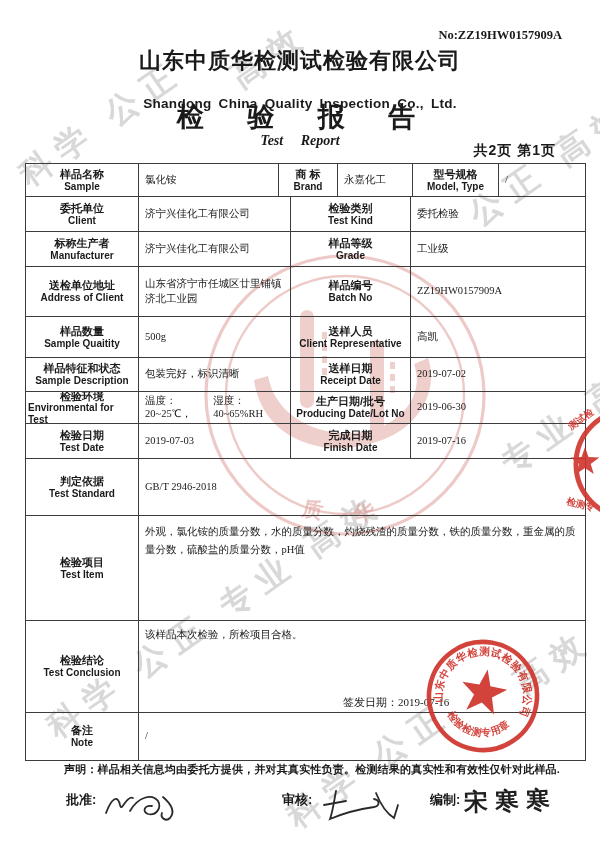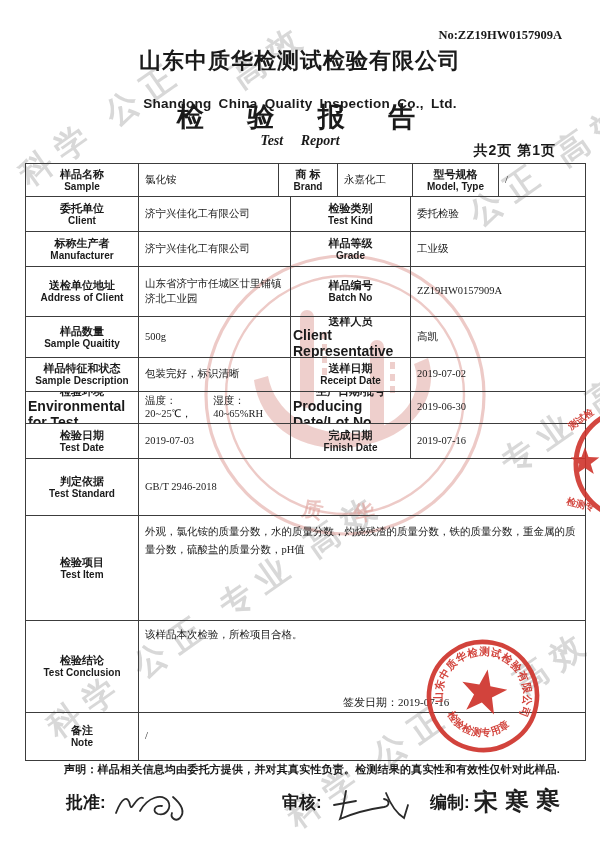--- a/index.html
+++ b/index.html
@@ -25,39 +25,39 @@
   
   .rpt-table{position:absolute;left:25px;top:163px;width:560px;
              border-top:1px solid #3c3c3c;border-left:1px solid #3c3c3c;}
   .tr{display:flex;width:560px;}
   .td,.th{box-sizing:border-box;border-right:1px solid #3c3c3c;border-bottom:1px solid #3c3c3c;
           display:flex;overflow:hidden;}
   .th{flex-direction:column;align-items:center;justify-content:center;text-align:left;
       font-weight:bold;line-height:1.15;padding:1px 2px;}
   .th .cn{font-size:11px;}
   .th .en{font-size:10px;}
-  .th .en.small{font-size:14px;}
+  .th .en.small{font-size:10px;}
   .td{font-family:"Liberation Serif",serif;font-size:10.5px;line-height:1.4;
       align-items:center;padding:2px 6px;}
   .td.top{align-items:flex-start;padding-top:7px;}
   
   .h33{height:33px}.h35{height:35px}.h50{height:50px}.h41{height:41px}.h34{height:34px}
   .h32{height:32px}.h57{height:57px}.h105{height:105px}.h92{height:92px}.h48{height:48px}
   
   .wA1{width:113px}.wA2{width:140px}.wA3{width:59px}.wA4{width:75px}.wA5{width:86px}.wA6{width:87px}
   
   .wB1{width:113px}.wB2{width:152px}.wB3{width:120px}.wB4{width:175px}
   
   .wC1{width:113px}.wC2{width:447px}
   .conclusion-cell{position:relative;}
   .issue-date{position:absolute;left:204px;top:74px;font-family:"Liberation Serif",serif;font-size:11px;}
   
   .statement{position:absolute;left:64px;top:762px;font-size:11px;font-weight:bold;letter-spacing:0.2px;}
   .sig-group{position:absolute;top:785px;display:flex;align-items:flex-start;}
-  .sig-label{font-size:17px;font-weight:bold;margin-right:4px;padding-top:6px;}
+  .sig-label{font-size:13px;font-weight:bold;margin-right:4px;padding-top:6px;}
   .sig-name{font-family:"Liberation Serif",serif;font-size:24px;font-weight:600;
             letter-spacing:7px;transform:rotate(-2deg);color:#1f1f1f;}
   
   .stamp-layer{position:absolute;inset:0;z-index:3;pointer-events:none;}
   .svg-abs{position:absolute;}
 </style>
 </head>
 <body>
 
 <div class="page">

